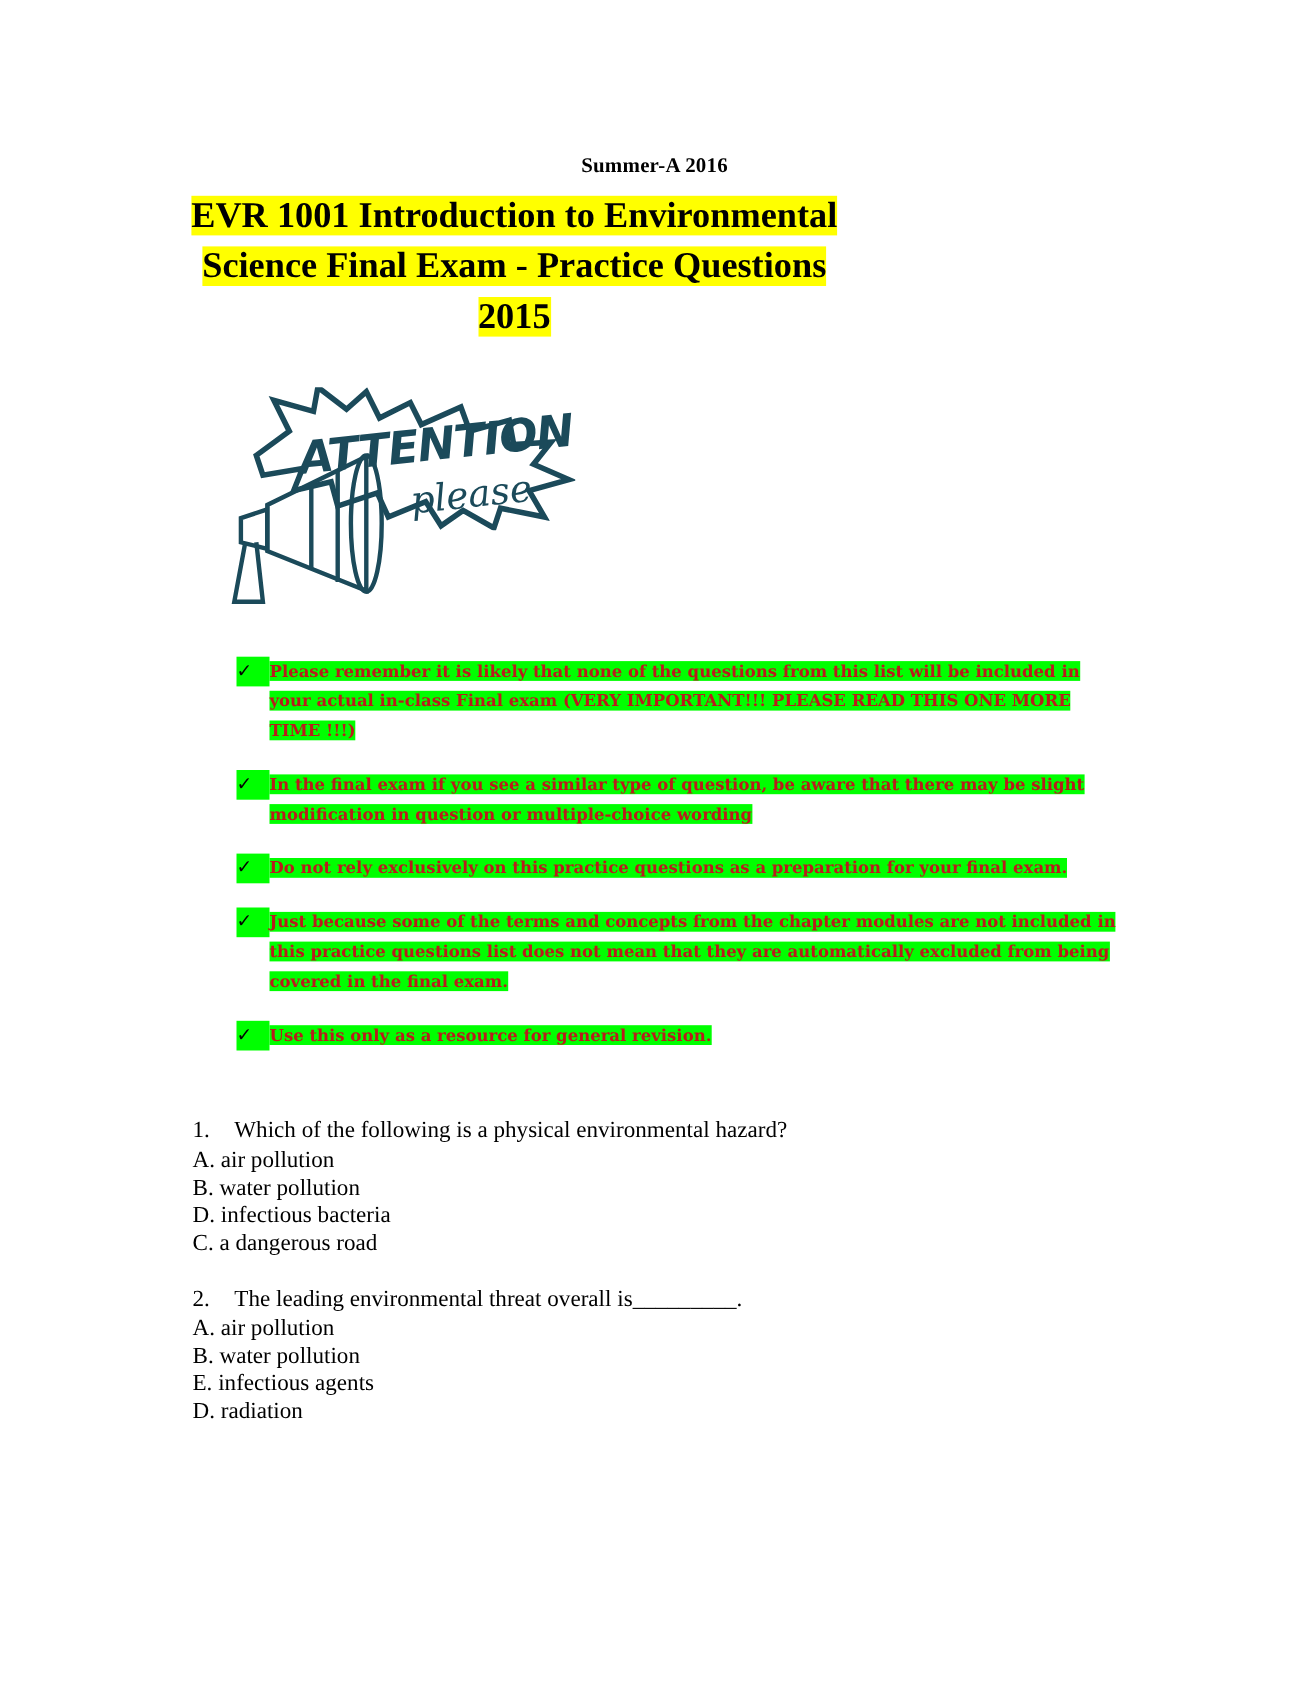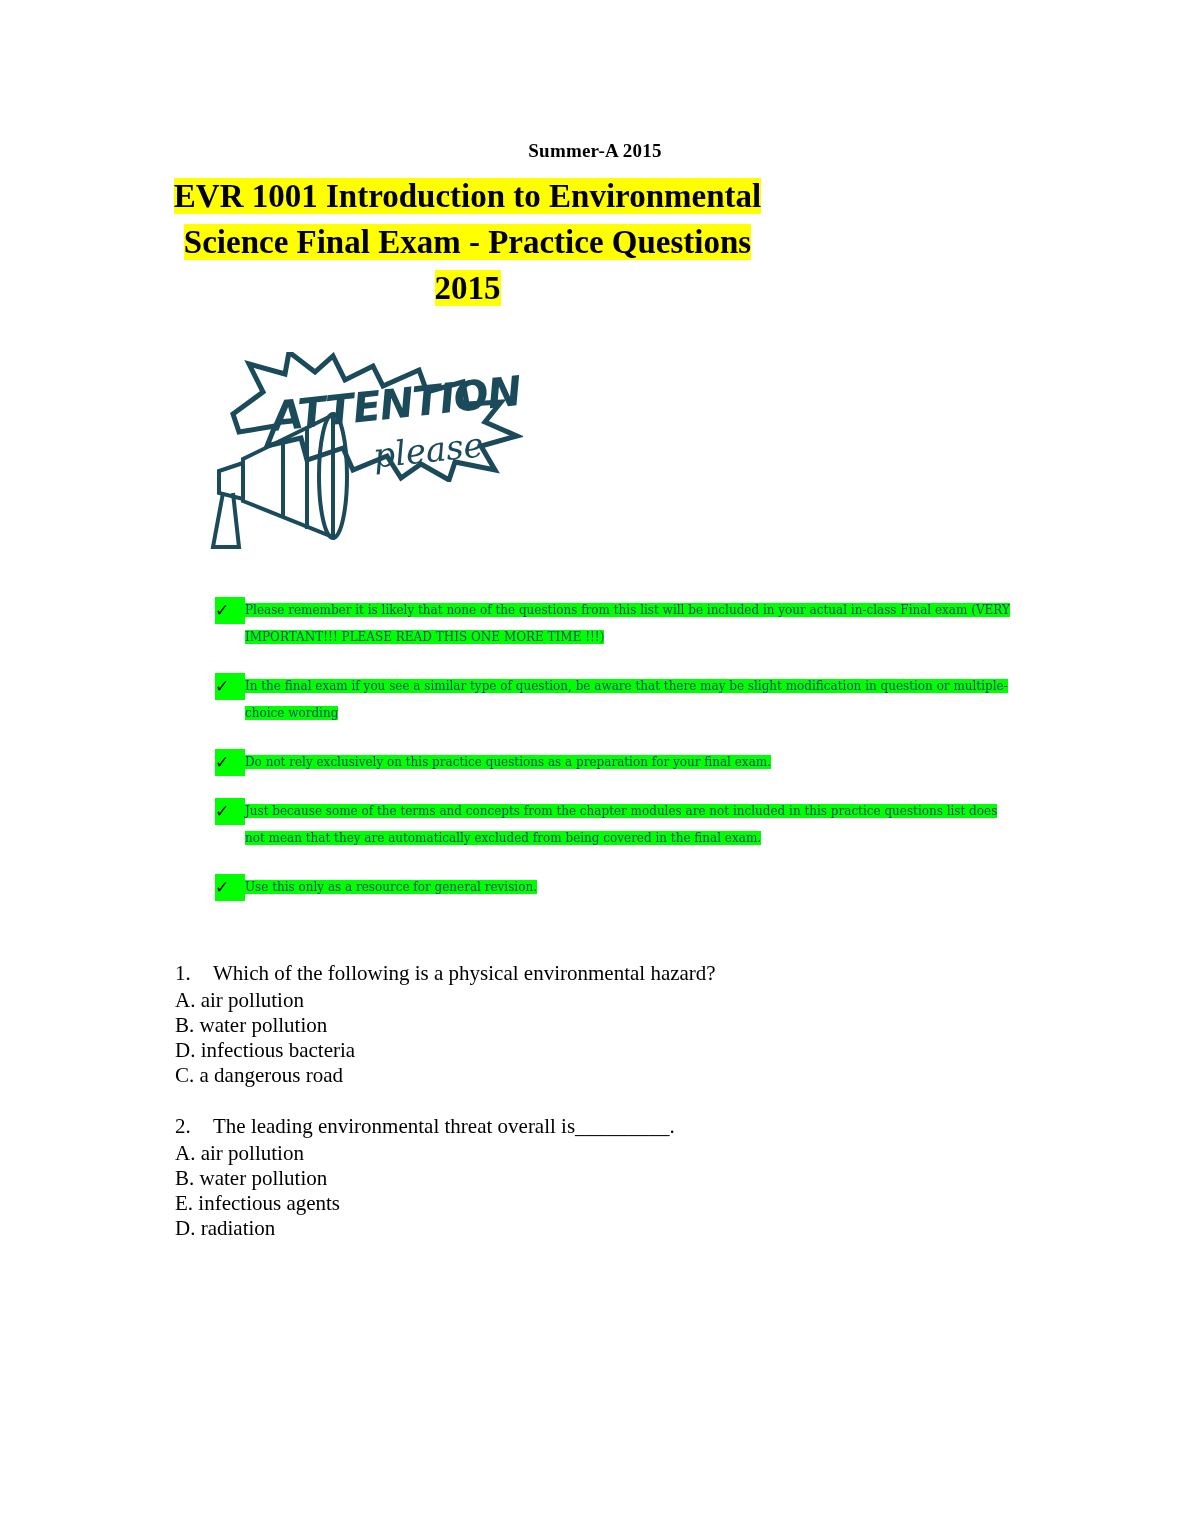--- a/index.html
+++ b/index.html
@@ -116,24 +116,24 @@
     font-size: 17px;
     color: #000000;
     background: #00ff00;
     font-weight: normal;
     line-height: 27px;
     text-align: left;
   }
   .note-text {
     flex: 1 1 auto;
     font-family: "DejaVu Serif", serif;
-    font-weight: normal;
-    font-size: 12px;
+    font-weight: bold;
+    font-size: 15px;
     line-height: 27px;
-    color: #0c4a6e;
+    color: #b91c1c;
   }
   .note-text span.hl {
     background: #00ff00;
     box-decoration-break: clone;
     -webkit-box-decoration-break: clone;
   }
   
   .questions {
     margin-top: 60px;
     margin-left: 175px;
@@ -160,21 +160,21 @@
     font-family: "Liberation Serif", serif;
     font-size: 21px;
     line-height: 25px;
   }
 </style>
 </head>
 <body>
 
 <div class="page">
 
-  <div class="header-line">Summer-A 2015</div>
+  <div class="header-line">Summer-A 2016</div>
 
   <div class="title-block">
     <div class="title-wrap">
       <div class="title-row"><span class="title-line">EVR 1001 Introduction to Environmental</span></div>
       <div class="title-row"><span class="title-line">Science Final Exam - Practice Questions</span></div>
       <div class="title-row"><span class="title-line">2015</span></div>
     </div>
   </div>
 
   <div class="attention-img">

